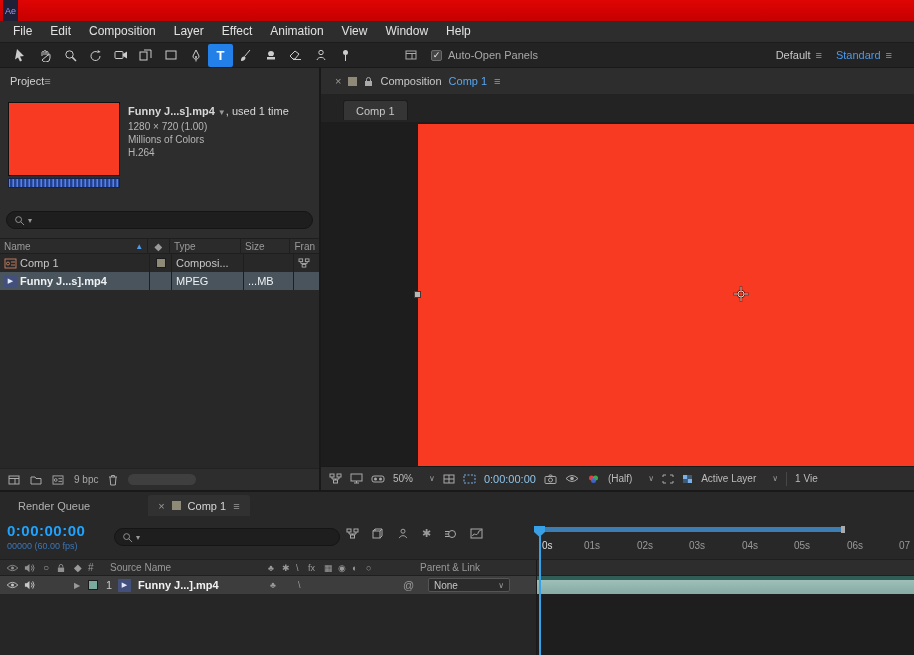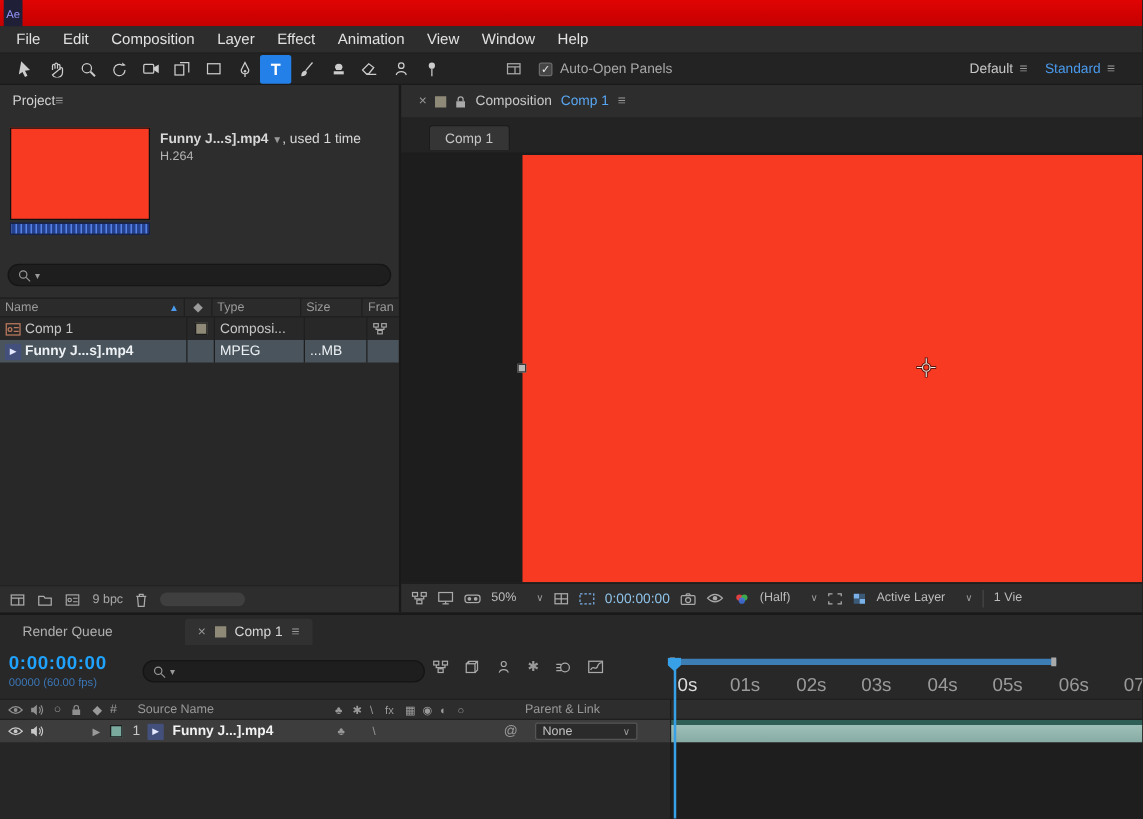--- a/index.html
+++ b/index.html
@@ -93,21 +93,21 @@
   .tl-tabbar { position:absolute; left:0; top:0; width:100%; height:27px; display:flex; align-items:center; font-size:11px; }
   .rq-label { margin-left:18px; color:#b0b0b0; }
   .tl-tab { margin-left:58px; display:flex; align-items:center; gap:7px; background:#313131; height:21px;
             padding:0 10px; border-radius:3px 3px 0 0; color:#d6d6d6; }
   .tl-controls { position:absolute; left:0; top:27px; width:100%; height:40px; }
   .big-tc { position:absolute; left:7px; top:3px; font-size:15px; font-weight:bold; color:#1fa3ff; letter-spacing:.5px; }
   .frame-info { position:absolute; left:7px; top:22px; font-size:9px; color:#3b76b6; }
   .tl-icons { position:absolute; left:346px; top:8px; display:flex; gap:13px; align-items:center; }
   .workarea { position:absolute; left:536px; top:8px; width:309px; height:5px; background:#3c7db4; }
   .wa-handle { position:absolute; top:7px; width:4px; height:7px; background:#aaa; }
-  .tick { position:absolute; top:21px; font-size:15px; color:#9a9a9a; }
+  .tick { position:absolute; top:21px; font-size:10px; color:#9a9a9a; }
   .tick.t0 { color:#dcdcdc; }
   .tl-colhdr { position:absolute; left:0; top:67px; width:100%; height:17px; background:#2d2d2d;
                border-top:1px solid #1f1f1f; border-bottom:1px solid #1f1f1f; font-size:10px; color:#989898; }
   .tl-colhdr .rt, .tl-layer .rt { position:absolute; left:536px; top:0; right:0; bottom:0; border-left:1px solid #1a1a1a; }
   .tl-layer { position:absolute; left:0; top:84px; width:100%; height:18px; background:#3d3d3d; font-size:11px; }
   .layer-bar { position:absolute; left:0; top:0; right:0; height:18px;
                background:linear-gradient(#9dbfb8,#87aca4); border-top:4px solid #2f5e57; }
   .tl-empty { position:absolute; left:0; top:102px; width:536px; height:63px; background:#262626; }
   .tl-empty-r { position:absolute; left:536px; top:102px; right:0; height:63px; background:#1e1e1e; border-left:1px solid #1a1a1a; }
   .hpos { position:absolute; top:0; height:100%; display:flex; align-items:center; }
@@ -244,20 +244,22 @@
     </div>
 
     <div class="thumb"></div>
     <div class="wave"></div>
 
     <div class="pv-info">
       <div class="pv-line1">
         <span class="pv-name">Funny J...s].mp4</span>
         <span class="caret">▼</span><span>, used 1 time</span>
       </div>
+      <div>1280 × 720 (1.00)</div>
+      <div>Millions of Colors</div>
       <div>H.264</div>
     </div>
 
     <div class="searchbox" style="left:6px; top:143px; width:307px; height:18px;">
       <span class="icon">
           <svg width="11" height="11" viewBox="0 0 12 12">
             <circle cx="5" cy="5" r="3.2" fill="none" stroke="#999"></circle>
             <path d="M7.5 7.5L11 11" stroke="#999"></path>
           </svg>
         </span>

